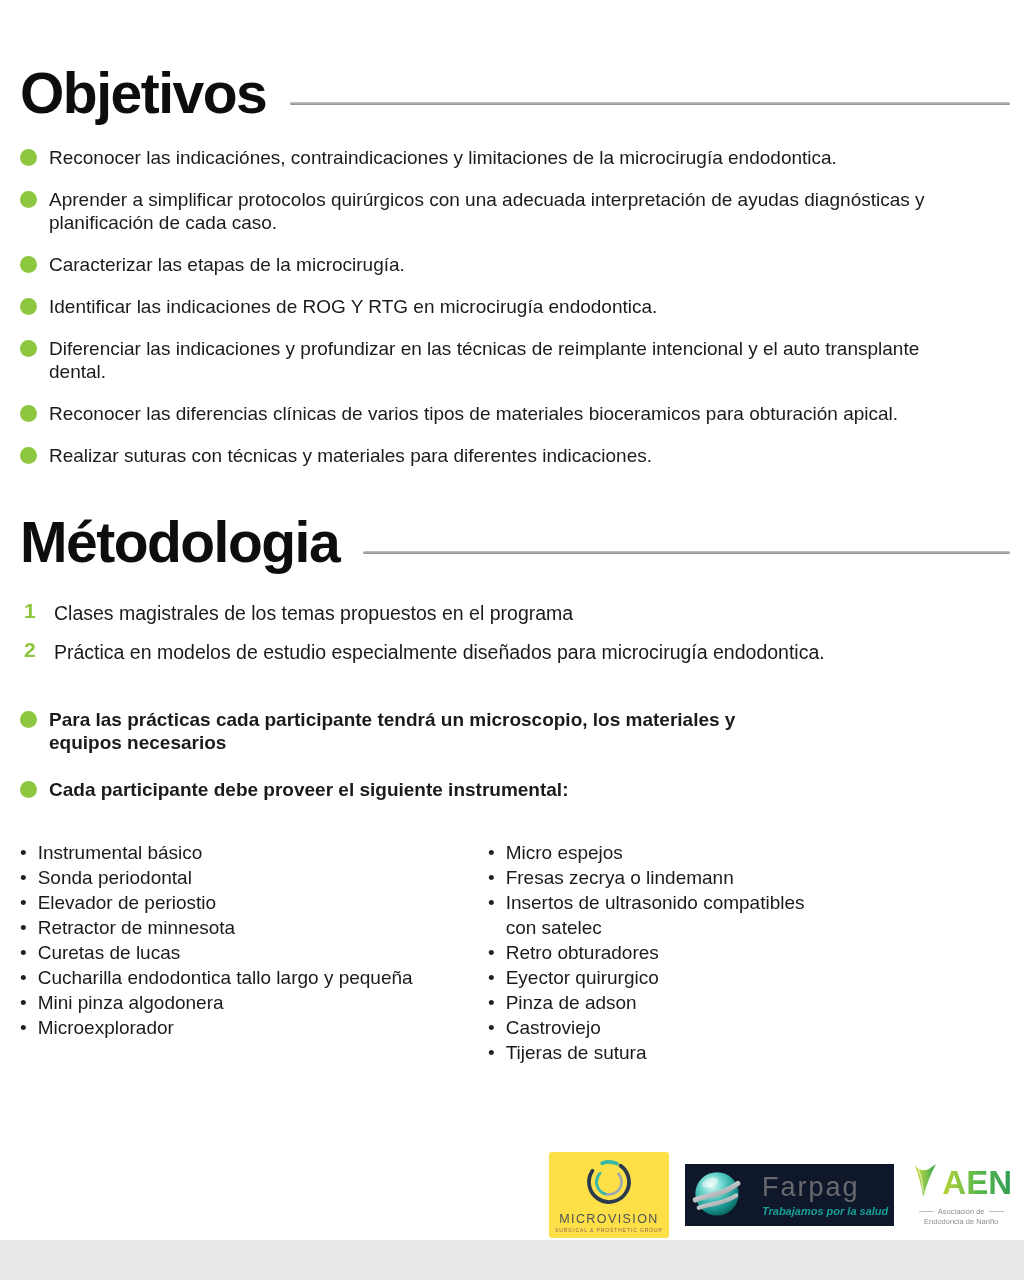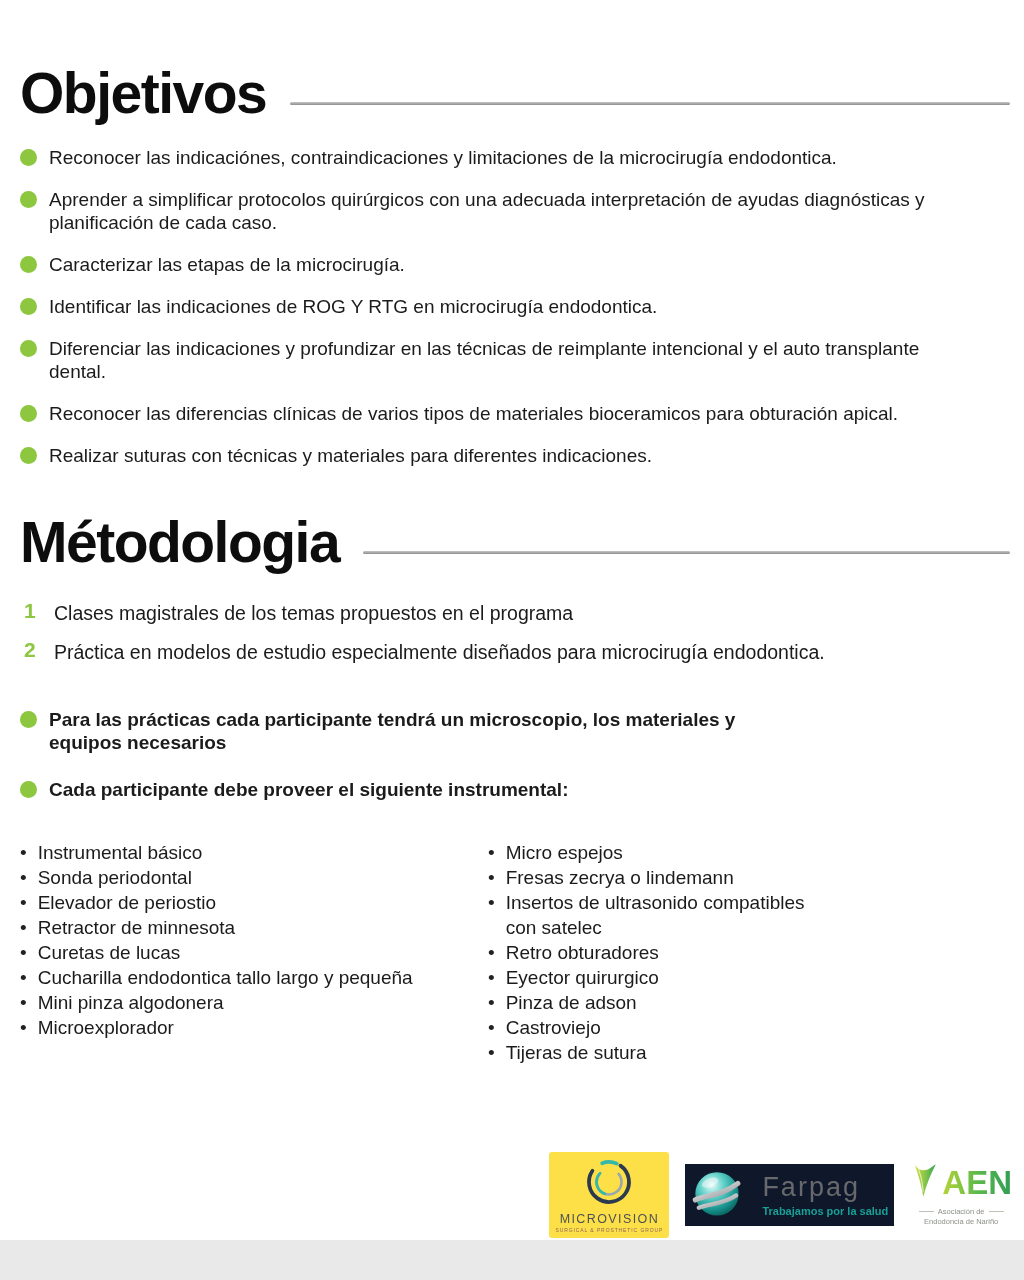--- a/index.html
+++ b/index.html
@@ -43,21 +43,21 @@
 
   
   .logos{position:absolute;right:12px;bottom:2px;display:flex;align-items:center;gap:16px;}
   .mv{width:112px;background:#fde047;border-radius:3px;padding:5px 4px 5px;
       display:flex;flex-direction:column;align-items:center;}
   .mv-name{font-size:12.5px;color:#4c5156;letter-spacing:1.4px;text-transform:uppercase;margin-top:1px;}
   .mv-tag{font-size:5px;color:#91625f;letter-spacing:.9px;text-transform:uppercase;margin-top:1px;}
   .fp{display:flex;align-items:center;gap:19px;background:#0f172a;padding:3px 6px;}
   .fp-col{display:flex;flex-direction:column;}
   .fp-name{font-size:27px;color:#68696c;letter-spacing:2px;line-height:28px;}
-  .fp-tag{font-size:11px;color:#17a096;font-weight:700;margin-top:4px;}
+  .fp-tag{font-size:11px;color:#17a096;font-weight:700;font-style:italic;margin-top:4px;}
   .aen{display:flex;flex-direction:column;align-items:center;padding-bottom:4px;}
   .aen-row{display:flex;align-items:center;gap:2px;}
   .aen-name{font-size:33px;font-weight:700;letter-spacing:0px;line-height:34px;
             background:linear-gradient(90deg,#b9d437,#5cb94a,#2f9e55);
             -webkit-background-clip:text;background-clip:text;color:transparent;}
   .aen-tag{display:flex;align-items:center;gap:4px;font-size:7.5px;color:#8c9288;margin-top:2px;}
   .dashline{width:15px;height:1px;background:#bcc3b6;}
   .aen-tag2{font-size:7.5px;color:#8c9288;margin-top:1px;}
 </style>
 </head>

